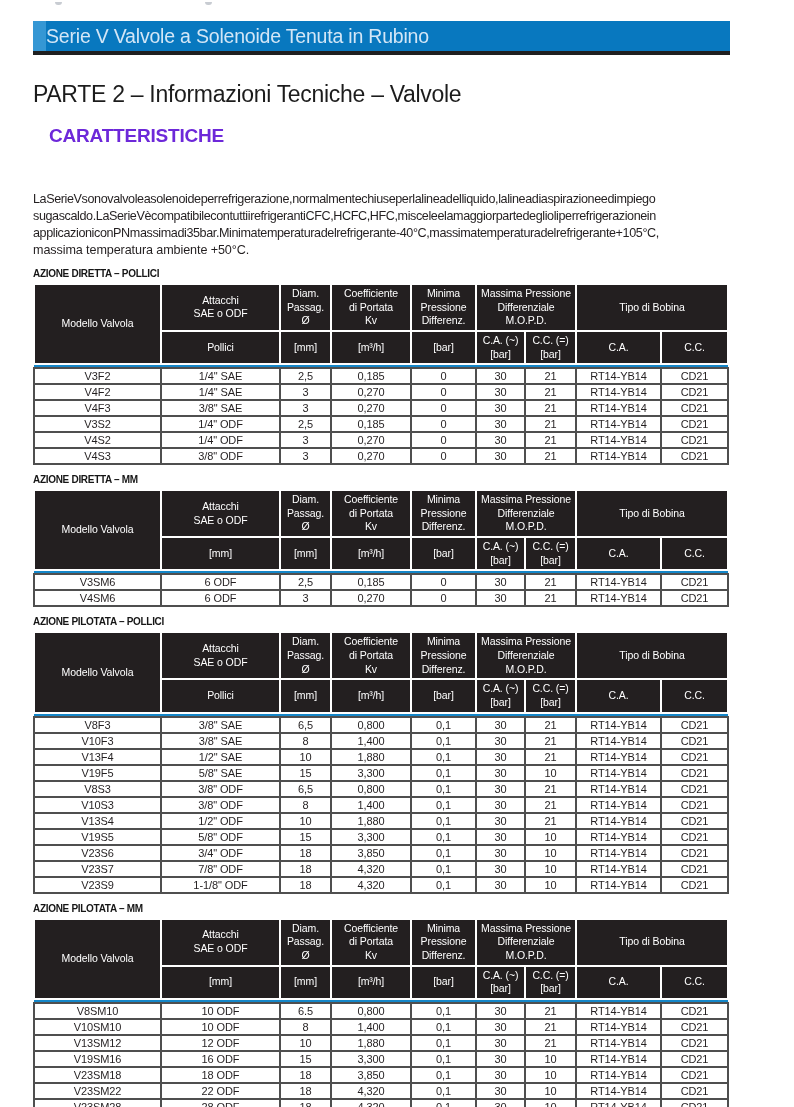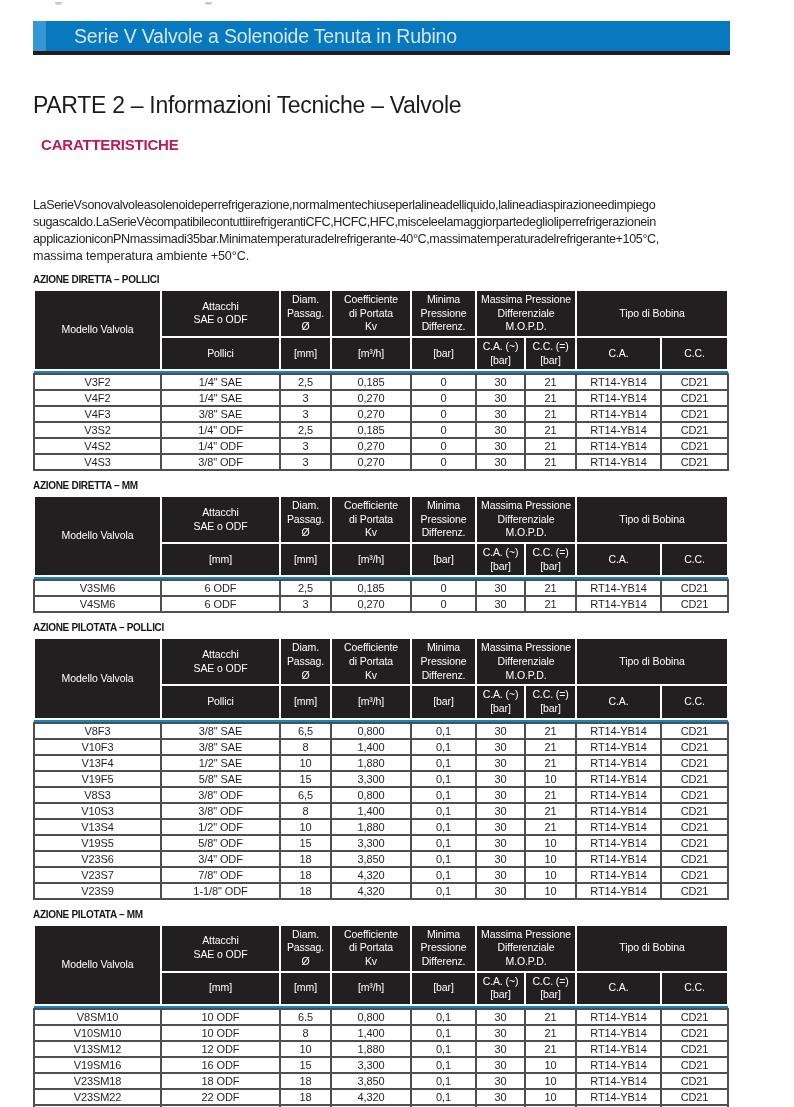--- a/index.html
+++ b/index.html
@@ -17,24 +17,24 @@
     width:794px;height:1107px;overflow:hidden;background:#fff;
     font-family:"Liberation Sans","DejaVu Sans",sans-serif;color:#231F20;
   }
   .top-fragment{height:6px;position:relative;overflow:hidden;}
   .top-fragment .blob{position:absolute;top:2px;width:7px;height:3px;background:#9aa3ad;border-radius:0 0 4px 4px;opacity:.55;}
   .top-fragment .blob.b1{left:55px;}
   .top-fragment .blob.b2{left:205px;}
   .content{margin-left:33px;width:697px;}
   .banner{margin-top:15px;height:30px;background:var(--banner-blue);position:relative;display:flex;align-items:center;}
   .banner-accent{position:absolute;left:0;top:0;width:13px;height:30px;background:var(--banner-accent);}
-  .banner-title{margin-left:41px;font-size:19.5px;font-weight:400;color:var(--banner-text);letter-spacing:-0.2px;white-space:nowrap;}
+  .banner-title{margin-left:13px;font-size:19.5px;font-weight:400;color:var(--banner-text);letter-spacing:-0.2px;white-space:nowrap;}
   .banner-shadow{height:4px;background:var(--shadow);}
-  .main-title{margin:37px 0 0 0;font-size:23px;font-weight:400;color:#1C1C1C;letter-spacing:-0.3px;}
-  .carat-heading{margin:17px 0 1px 8px;font-size:15px;font-weight:600;letter-spacing:-0.2px;color:#be185d;}
+  .main-title{margin:26px 0 0 0;font-size:23px;font-weight:400;color:#1C1C1C;letter-spacing:-0.3px;}
+  .carat-heading{margin:17px 0 1px 16px;font-size:19px;font-weight:600;letter-spacing:-0.2px;color:#6d28d9;}
   .paragraph{font-size:12.6px;line-height:17px;color:#231F20;margin-top:44px;}
   .paragraph .pline{white-space:nowrap;letter-spacing:-0.4px;}
   .paragraph .pline.loose{letter-spacing:-0.1px;}
   .section-title{margin:9px 0 4px 0;font-size:10px;font-weight:700;letter-spacing:-0.3px;color:#161616;}
   table{border-collapse:collapse;table-layout:fixed;width:694px;}
   th{
     background:var(--header-bg);color:#fff;font-size:10.5px;font-weight:400;
     border:2px solid #fff;white-space:pre-line;vertical-align:middle;
     padding:2px 1px;line-height:1.3;text-align:center;letter-spacing:-0.1px;
   }

